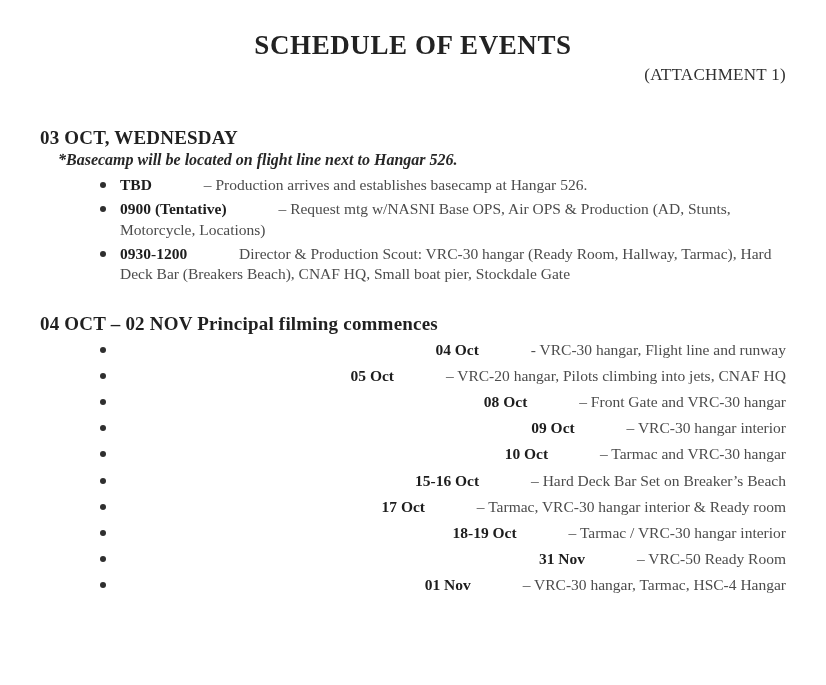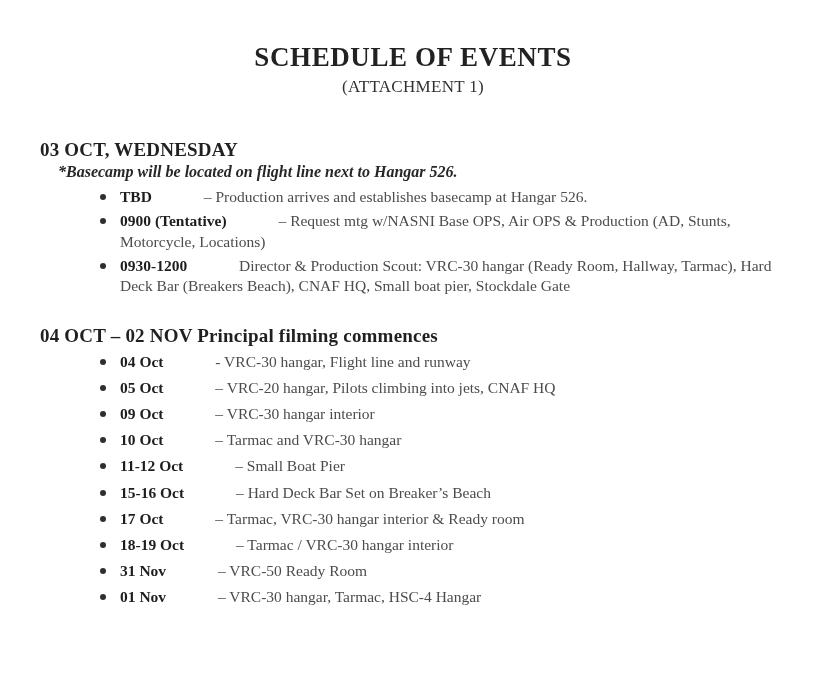--- a/index.html
+++ b/index.html
@@ -22,25 +22,25 @@
     box-sizing: border-box;
     padding: 26px 40px 10px 40px;
     filter: contrast(0.97);
   }
   .doc-title {
     text-align: center;
     font-size: 27px;
     font-weight: bold;
     letter-spacing: 0.6px;
     color: #1f1f1f;
-    margin: 16px 0 4px 0;
+    margin: 4px 0 4px 0;
     font-family: "Liberation Serif", serif;
   }
   .doc-subtitle {
-    text-align: center;
+    text-align: right;
     font-size: 17px;
     color: #2e2e2e;
     margin: 0 0 42px 0;
     letter-spacing: 0.3px;
   }
   .section {
     margin-bottom: 6px;
   }
   .section-heading {
     font-size: 19px;
@@ -86,20 +86,21 @@
   }
   .rest {
     color: #4a4a4a;
     margin-left: 48px;
   }
   .spacer-1 {
     height: 22px;
   }
   #sectionB ul.items li {
     margin-bottom: 5.5px;
+    text-align: right;
   }
   .section-heading.b {
     margin-bottom: 5px;
   }
 </style>
 </head>
 <body>
 
 <div class="page">
 
@@ -127,27 +128,27 @@
   <div class="section" id="sectionB">
     <div class="section-heading b">04 OCT – 02 NOV Principal filming commences</div>
     <ul class="items">
       <li>
         <span class="bullet"></span><span class="lead">04 Oct</span><span class="rest"> -  VRC-30 hangar, Flight line and runway</span>
       </li>
       <li>
         <span class="bullet"></span><span class="lead">05 Oct</span><span class="rest"> –  VRC-20 hangar, Pilots climbing into jets, CNAF HQ</span>
       </li>
       <li>
+        <span class="bullet"></span><span class="lead">08 Oct</span><span class="rest"> –  Front Gate and VRC-30 hangar</span>
+      </li>
+      <li>
         <span class="bullet"></span><span class="lead">09 Oct</span><span class="rest"> –  VRC-30 hangar interior</span>
       </li>
       <li>
         <span class="bullet"></span><span class="lead">10 Oct</span><span class="rest"> –  Tarmac and VRC-30 hangar</span>
-      </li>
-      <li>
-        <span class="bullet"></span><span class="lead">11-12 Oct</span><span class="rest"> –  Small Boat Pier</span>
       </li>
       <li>
         <span class="bullet"></span><span class="lead">15-16 Oct</span><span class="rest"> –  Hard Deck Bar Set on Breaker’s Beach</span>
       </li>
       <li>
         <span class="bullet"></span><span class="lead">17 Oct</span><span class="rest"> –  Tarmac, VRC-30 hangar interior &amp; Ready room</span>
       </li>
       <li>
         <span class="bullet"></span><span class="lead">18-19 Oct</span><span class="rest"> –  Tarmac / VRC-30 hangar interior</span>
       </li>

